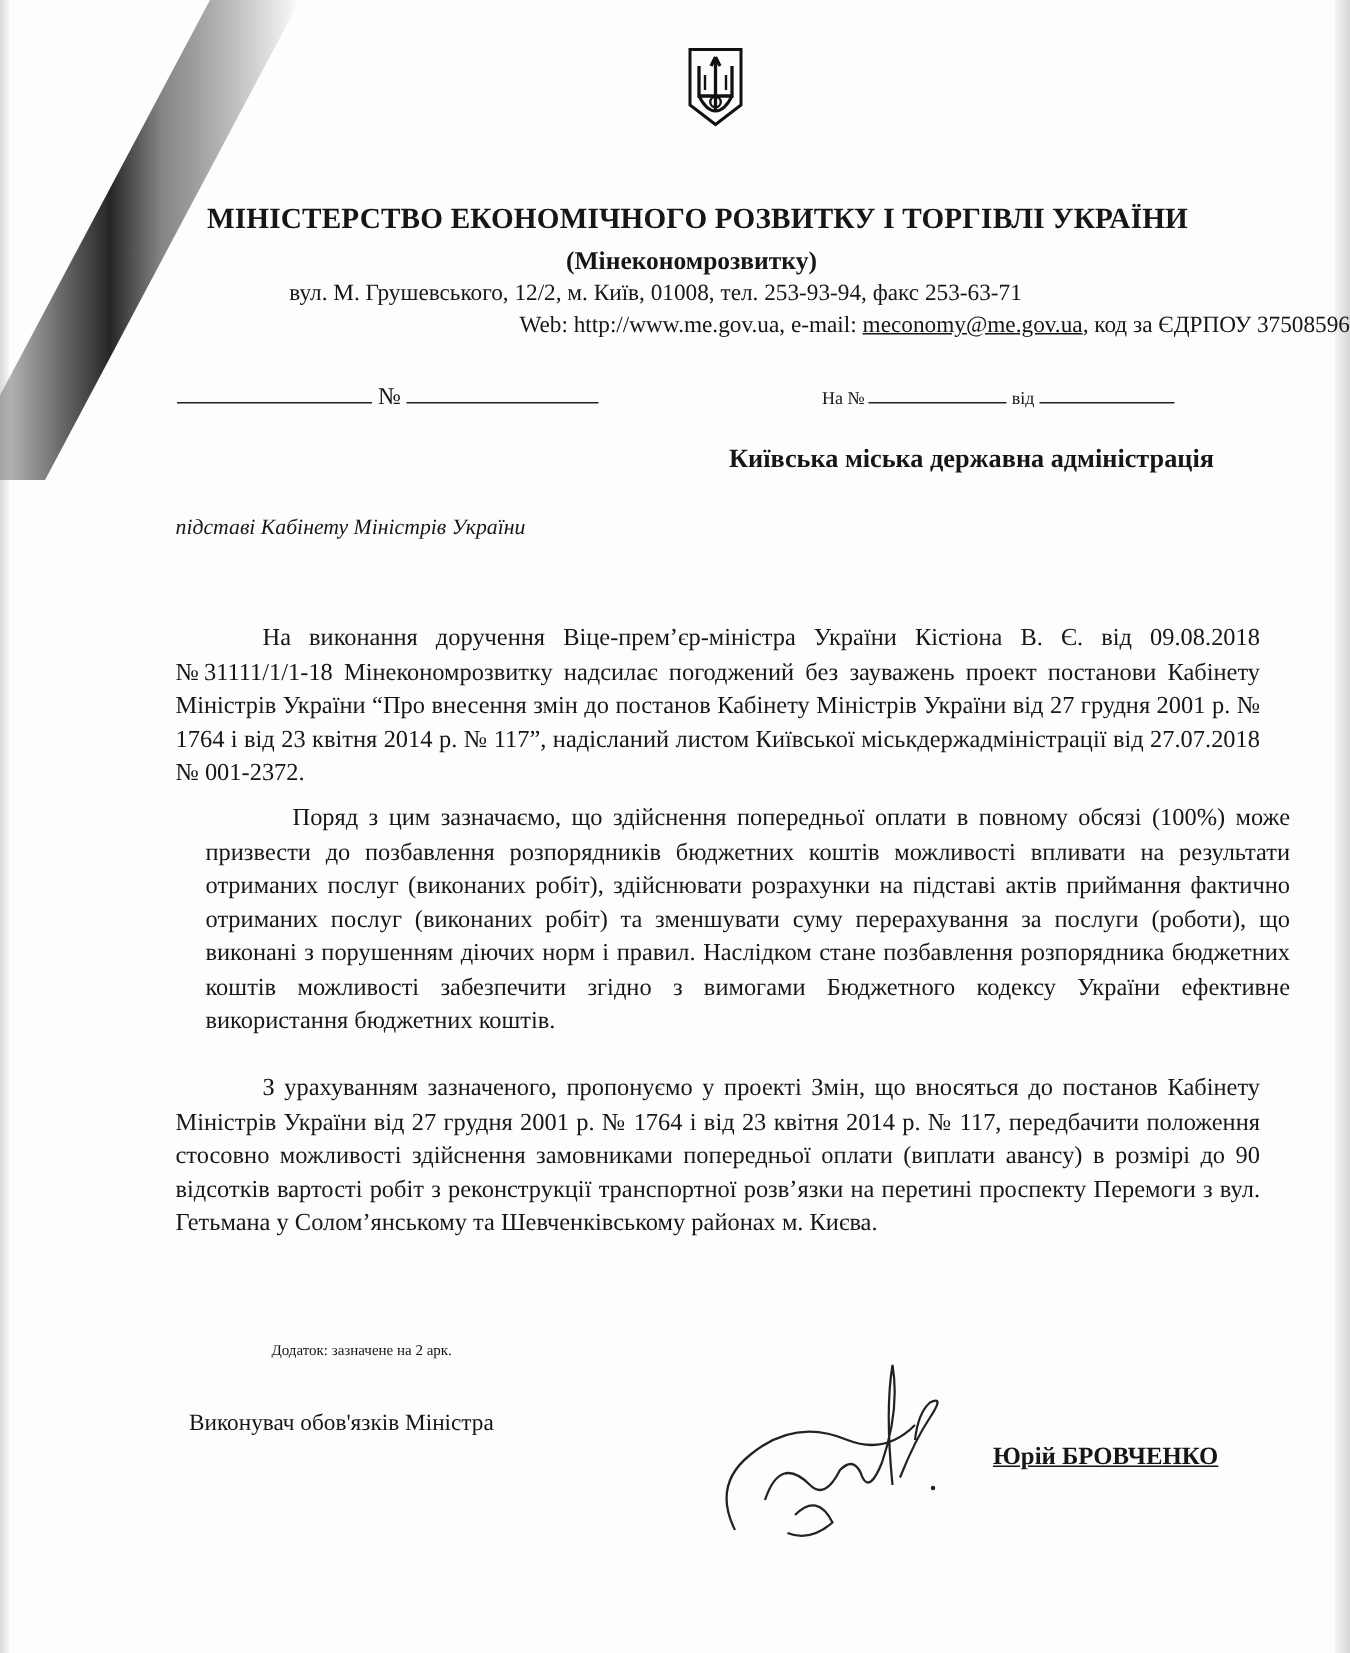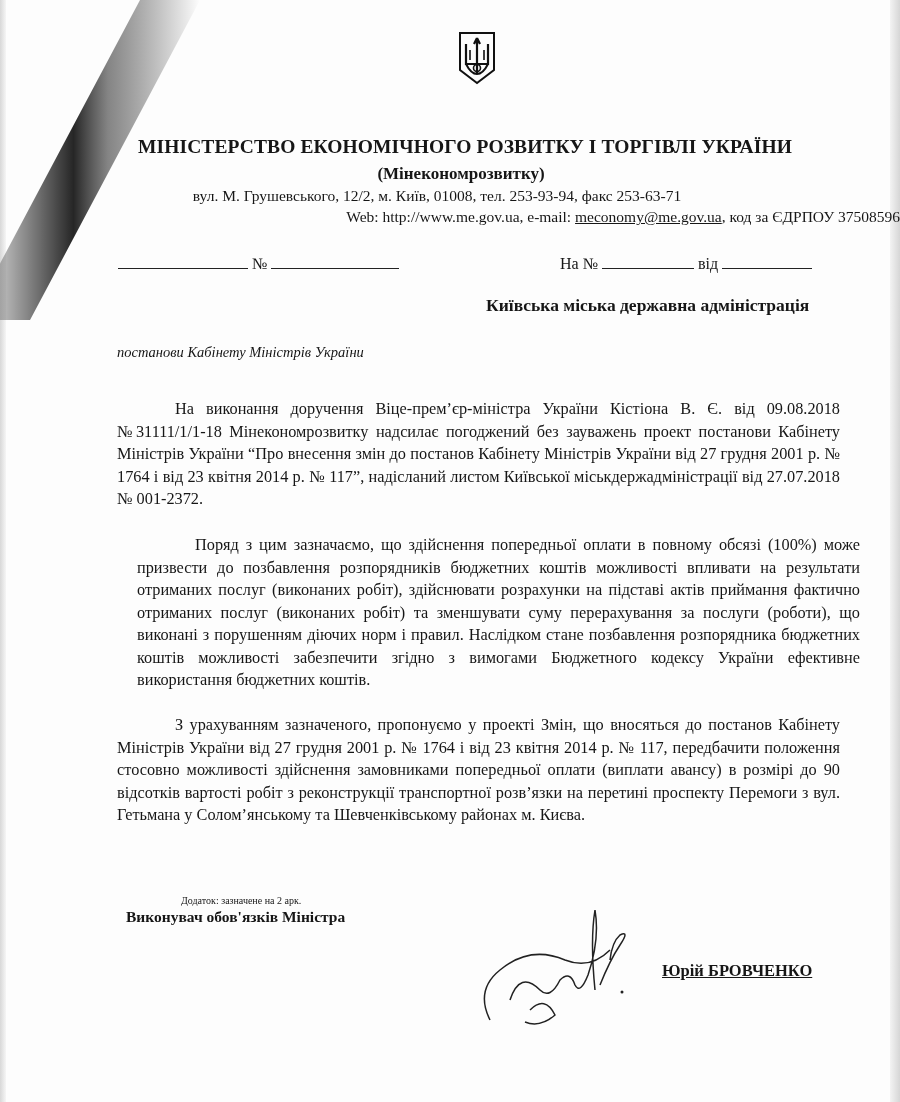--- a/index.html
+++ b/index.html
@@ -16,30 +16,30 @@
   .shadow-stroke { position: absolute; left: -40px; top: 0; width: 300px; height: 320px; pointer-events: none; }
   .abs { position: absolute; }
   .emblem { left: 457px; top: 30px; width: 40px; height: 56px; }
   .ministry-title { left: 0; width: 900px; top: 136px; text-align: center; font-weight: bold; font-size: 19.5px; letter-spacing: 0.1px; padding-left: 30px; box-sizing: border-box; }
   .ministry-short { left: 0; width: 900px; top: 164px; text-align: center; font-weight: bold; font-size: 17px; padding-left: 22px; box-sizing: border-box; }
   .address { left: 0; width: 844px; top: 187px; text-align: center; font-size: 15.5px; padding-left: 30px; box-sizing: border-box; }
   .web { left: 0; width: 900px; top: 208px; text-align: right; font-size: 15.5px; padding-left: 30px; box-sizing: border-box; }
   .web .email { text-decoration: underline; }
   .blank { display: inline-block; border-bottom: 1.5px solid #222; height: 14px; vertical-align: baseline; }
   .reg-line { top: 254px; left: 118px; font-size: 16px; }
-  .reply-line { top: 254px; left: 560px; font-size: 16px; }
+  .reply-line { top: 254px; left: 548px; font-size: 12px; }
   .addressee { top: 295px; left: 486px; font-weight: bold; font-size: 17.5px; }
   .subject { top: 343px; left: 117px; font-style: italic; font-size: 14.5px; line-height: 19px; }
   .body-text { left: 117px; width: 723px; font-size: 16.3px; line-height: 22.5px; text-align: justify; }
   .body-text p { margin: 0; text-indent: 58px; }
-  .p1 { top: 398px; }
+  .p1 { top: 414px; }
   .p2 { top: 534px; margin-left: 20px; }
   .p3 { top: 714px; }
   .attachment { top: 895px; left: 181px; font-size: 10px; }
-  .signer-role { top: 908px; left: 126px; font-weight: bold; font-size: 15.5px; }
+  .signer-role { top: 940px; left: 126px; font-weight: normal; font-size: 15.5px; }
   .signer-name { top: 961px; left: 662px; font-weight: bold; font-size: 16.5px; text-decoration: underline; }
   .signature { left: 470px; top: 900px; width: 180px; height: 130px; }
 </style>
 </head>
 <body>
 
 <div class="edge-left"></div>
 <div class="edge-right"></div>
 
 <svg class="abs shadow-stroke" viewBox="0 0 300 320">
@@ -78,21 +78,21 @@
 <div class="abs reply-line">
   <span>На №</span>
   <span class="blank" style="width:92px"></span>
   <span>від</span>
   <span class="blank" style="width:90px"></span>
 </div>
 
 <div class="abs addressee">Київська міська державна адміністрація</div>
 
 <div class="abs subject">
-  <div>постанови Кабінету Міністрів України</div>
+  <div>підставі Кабінету Міністрів України</div>
 </div>
 
 <div class="abs body-text p1">
     <p>На виконання доручення Віце-прем’єр-міністра України Кістіона В. Є. від 09.08.2018 №31111/1/1-18 Мінекономрозвитку надсилає погоджений без зауважень проект постанови Кабінету Міністрів України “Про внесення змін до постанов Кабінету Міністрів України від 27 грудня 2001 р. № 1764 і від 23 квітня 2014 р. № 117”, надісланий листом Київської міськдержадміністрації від 27.07.2018 № 001-2372.</p>
   </div>
 <div class="abs body-text p2">
     <p>Поряд з цим зазначаємо, що здійснення попередньої оплати в повному обсязі (100%) може призвести до позбавлення розпорядників бюджетних коштів можливості впливати на результати отриманих послуг (виконаних робіт), здійснювати розрахунки на підставі актів приймання фактично отриманих послуг (виконаних робіт) та зменшувати суму перерахування за послуги (роботи), що виконані з порушенням діючих норм і правил. Наслідком стане позбавлення розпорядника бюджетних коштів можливості забезпечити згідно з вимогами Бюджетного кодексу України ефективне використання бюджетних коштів.</p>
   </div>
 <div class="abs body-text p3">
     <p>З урахуванням зазначеного, пропонуємо у проекті Змін, що вносяться до постанов Кабінету Міністрів України від 27 грудня 2001 р. № 1764 і від 23 квітня 2014 р. № 117, передбачити положення стосовно можливості здійснення замовниками попередньої оплати (виплати авансу) в розмірі до 90 відсотків вартості робіт з реконструкції транспортної розв’язки на перетині проспекту Перемоги з вул. Гетьмана у Солом’янському та Шевченківському районах м. Києва.</p>

